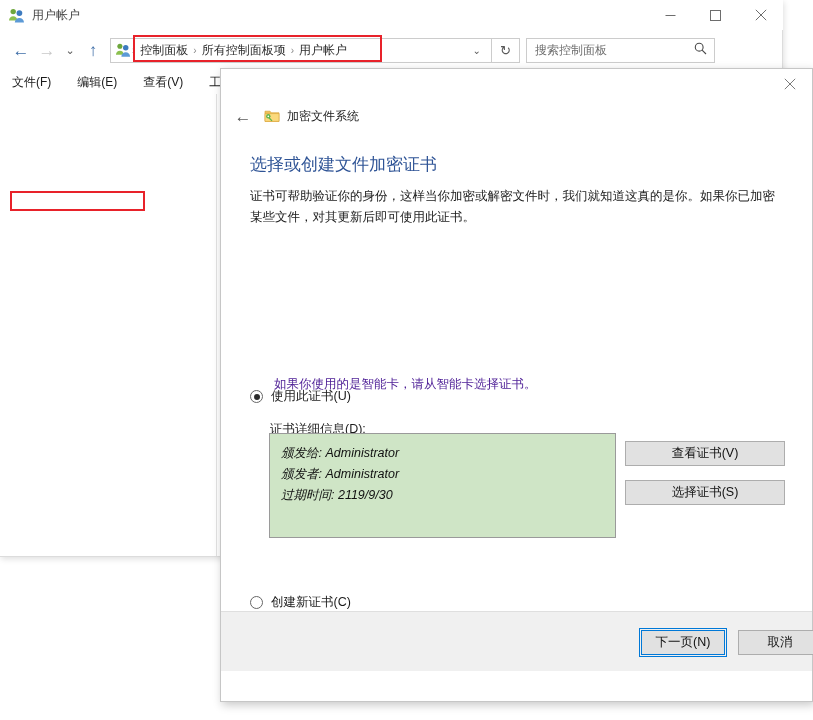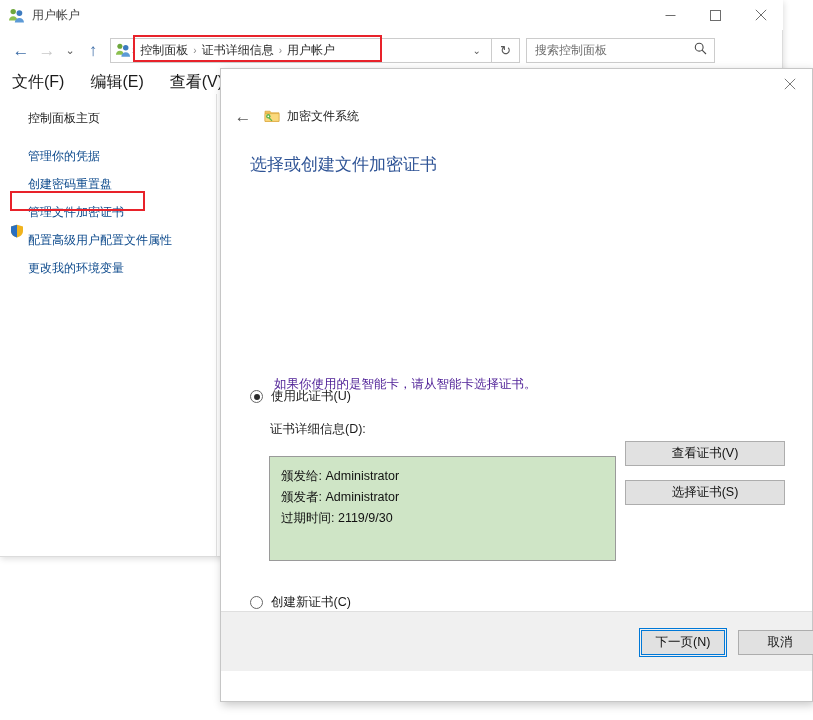--- a/index.html
+++ b/index.html
@@ -177,21 +177,21 @@
     position: absolute;
     left: 0; top: 70px;
     width: 783px;
     height: 24px;
     display: flex;
     align-items: center;
     padding-left: 12px;
     box-sizing: border-box;
   }
   .menu-item {
-    font-size: 16px;
+    font-size: 12px;
     color: #1a1a1a;
     margin-right: 26px;
     white-space: nowrap;
   }
 
   
   #nav-pane {
     position: absolute;
     left: 0; top: 94px;
     width: 216px;
@@ -354,27 +354,28 @@
     position: absolute;
     left: 49px;
     top: 288px;
     font-size: 12.5px;
     color: #1a1a1a;
     white-space: nowrap;
   }
   #cert-details-box {
     position: absolute;
     left: 48px;
-    top: 323px;
+    top: 300px;
     width: 347px;
     height: 105px;
     background: #cfe5c6;
     border: 1px solid #9a9a9a;
     box-sizing: border-box;
     padding: 9px 11px;
+    font-style: italic;
   }
   .cert-line {
     font-size: 12.5px;
     color: #111111;
     line-height: 21px;
     white-space: nowrap;
   }
   .dlg-btn {
     position: absolute;
     width: 160px;
@@ -473,21 +474,21 @@
           <svg width="16" height="16" viewBox="0 0 17 17">
             <circle cx="5.2" cy="4.6" r="2.7" fill="#6ea73c"></circle>
             <path d="M1 13.5c0-2.6 1.9-4.3 4.2-4.3s4.2 1.7 4.2 4.3z" fill="#8cc04f"></path>
             <circle cx="11.4" cy="6.1" r="2.9" fill="#3d7bbf"></circle>
             <path d="M6.8 15.6c0-2.8 2.1-4.6 4.6-4.6s4.6 1.8 4.6 4.6z" fill="#5c9ad6"></path>
           </svg>
         </div>
         <span class="crumb-sep">›</span>
         <span class="crumb">控制面板</span>
         <span class="crumb-sep">›</span>
-        <span class="crumb">证书详细信息</span>
+        <span class="crumb">所有控制面板项</span>
         <span class="crumb-sep">›</span>
         <span class="crumb">用户帐户</span>
         <span class="crumb-drop">⌄</span>
       </div>
 
       <div id="refresh-btn">↻</div>
 
       <div id="search-box">
         <input id="search-input" type="text" placeholder="搜索控制面板" style="">
         <span id="search-icon">
@@ -501,36 +502,20 @@
 
     <div id="menu-bar">
       <span class="menu-item">文件(F)</span>
       <span class="menu-item">编辑(E)</span>
       <span class="menu-item">查看(V)</span>
       <span class="menu-item">工具(T)</span>
     </div>
 
     <div id="content-pane"></div>
 
-    <div id="nav-pane">
-      <div class="nav-link home" style="top:16px;">控制面板主页</div>
-
-      <div class="nav-link" style="top:54px;">管理你的凭据</div>
-      <div class="nav-link" style="top:82px;">创建密码重置盘</div>
-      <div class="nav-link" style="top:110px;">管理文件加密证书</div>
-
-      <div id="nav-shield" style="top:130px;">
-        <svg width="14" height="14" viewBox="0 0 14 14">
-          <path d="M7 0.8 L13 2.6 V7c0 3.4-2.6 5.5-6 6.4C3.6 12.5 1 10.4 1 7V2.6z" fill="#f0b31e"></path>
-          <path d="M7 0.8 L1 2.6V7c0 3.4 2.6 5.5 6 6.4z" fill="#2a6fc0"></path>
-        </svg>
-      </div>
-      <div class="nav-link" style="top:138px;">配置高级用户配置文件属性</div>
-      <div class="nav-link" style="top:166px;">更改我的环境变量</div>
-    </div>
   </div>
 
   <div class="red-box" style="left:133px; top:35px; width:249px; height:27px;"></div>
 
   <div class="red-box" style="left:10px; top:191px; width:135px; height:20px;"></div>
 
   <div id="efs-dialog">
 
     <div id="dialog-close">
       <svg width="12" height="12" viewBox="0 0 12 12">
@@ -549,20 +534,21 @@
           <circle cx="4.3" cy="8.3" r="0.85" fill="#ffffff"></circle>
           <path d="M5.4 9.3l3.1 3.1-0.9 0.9-3.1-3.1z" fill="#5fb34a"></path>
         </svg>
       </div>
       <div id="dialog-head-text">加密文件系统</div>
     </div>
 
     <div id="dialog-body">
 
       <div id="dialog-heading">选择或创建文件加密证书</div>
+      <div id="dialog-desc">证书可帮助验证你的身份，这样当你加密或解密文件时，我们就知道这真的是你。如果你已加密某些文件，对其更新后即可使用此证书。</div>
 
       <div class="radio-row" style="left:29px; top:216px;margin-top:39px;">
         <span class="radio-mark checked"></span>
         <span class="radio-label">使用此证书(U)</span>
       </div>
       <div id="use-cert-hint">如果你使用的是智能卡，请从智能卡选择证书。</div>
 
       <div id="cert-details-label">证书详细信息(D):</div>
 
       <div id="cert-details-box">

